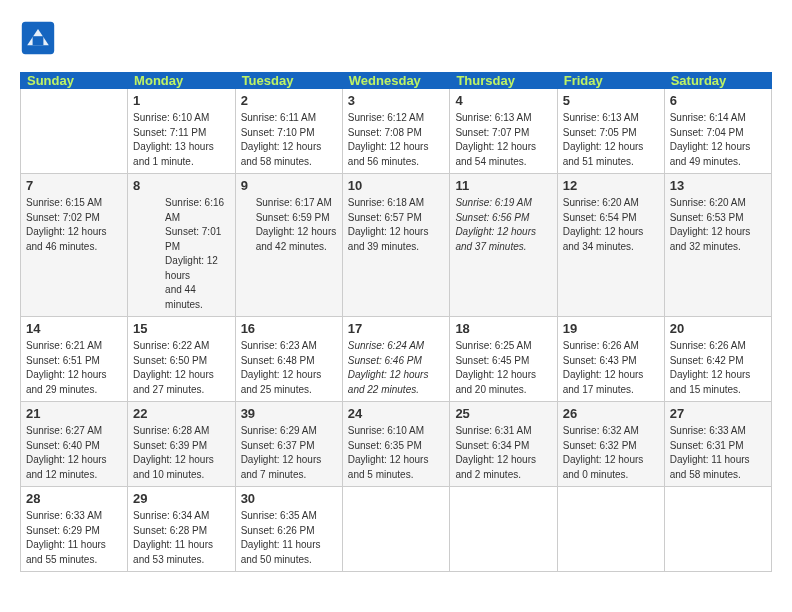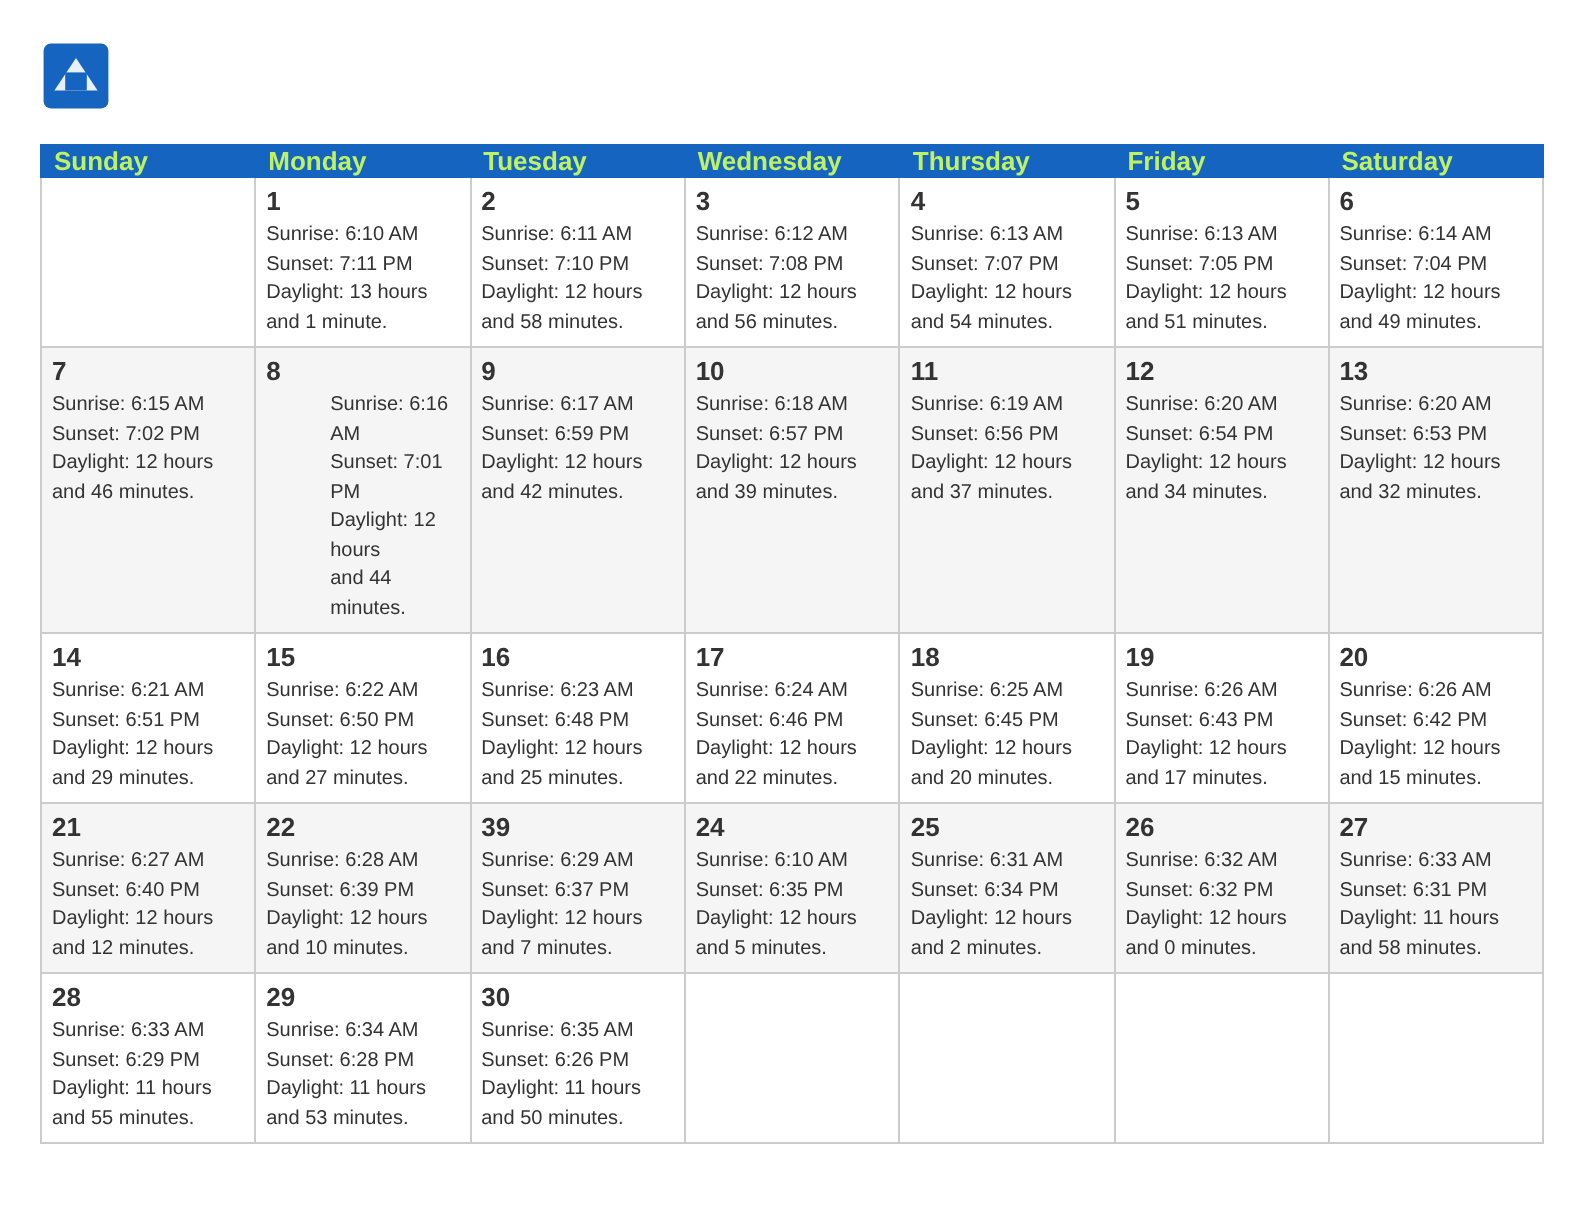--- a/index.html
+++ b/index.html
@@ -178,35 +178,35 @@
         </td>
         <td>
           <div class="day-number">8</div>
           <div class="day-info" style="white-space: pre-line; margin-left: 32px;">Sunrise: 6:16 AM
 Sunset: 7:01 PM
 Daylight: 12 hours
 and 44 minutes.</div>
         </td>
         <td>
           <div class="day-number">9</div>
-          <div class="day-info" style="white-space: pre-line;">Sunrise: 6:17 AM
+          <div class="day-info" style="white-space: pre-line; margin-left: 15px;">Sunrise: 6:17 AM
 Sunset: 6:59 PM
 Daylight: 12 hours
 and 42 minutes.</div>
         </td>
         <td>
           <div class="day-number">10</div>
           <div class="day-info" style="white-space: pre-line;">Sunrise: 6:18 AM
 Sunset: 6:57 PM
 Daylight: 12 hours
 and 39 minutes.</div>
         </td>
         <td>
           <div class="day-number">11</div>
-          <div class="day-info" style="white-space: pre-line;">Sunrise: 6:19 AM
+          <div class="day-info" style="white-space: pre-line; font-style: italic;">Sunrise: 6:19 AM
 Sunset: 6:56 PM
 Daylight: 12 hours
 and 37 minutes.</div>
         </td>
         <td>
           <div class="day-number">12</div>
           <div class="day-info" style="white-space: pre-line;">Sunrise: 6:20 AM
 Sunset: 6:54 PM
 Daylight: 12 hours
 and 34 minutes.</div>
@@ -236,21 +236,21 @@
         </td>
         <td>
           <div class="day-number">16</div>
           <div class="day-info" style="white-space: pre-line;">Sunrise: 6:23 AM
 Sunset: 6:48 PM
 Daylight: 12 hours
 and 25 minutes.</div>
         </td>
         <td>
           <div class="day-number">17</div>
-          <div class="day-info" style="white-space: pre-line;">Sunrise: 6:24 AM
+          <div class="day-info" style="white-space: pre-line; font-style: italic;">Sunrise: 6:24 AM
 Sunset: 6:46 PM
 Daylight: 12 hours
 and 22 minutes.</div>
         </td>
         <td>
           <div class="day-number">18</div>
           <div class="day-info" style="white-space: pre-line;">Sunrise: 6:25 AM
 Sunset: 6:45 PM
 Daylight: 12 hours
 and 20 minutes.</div>

